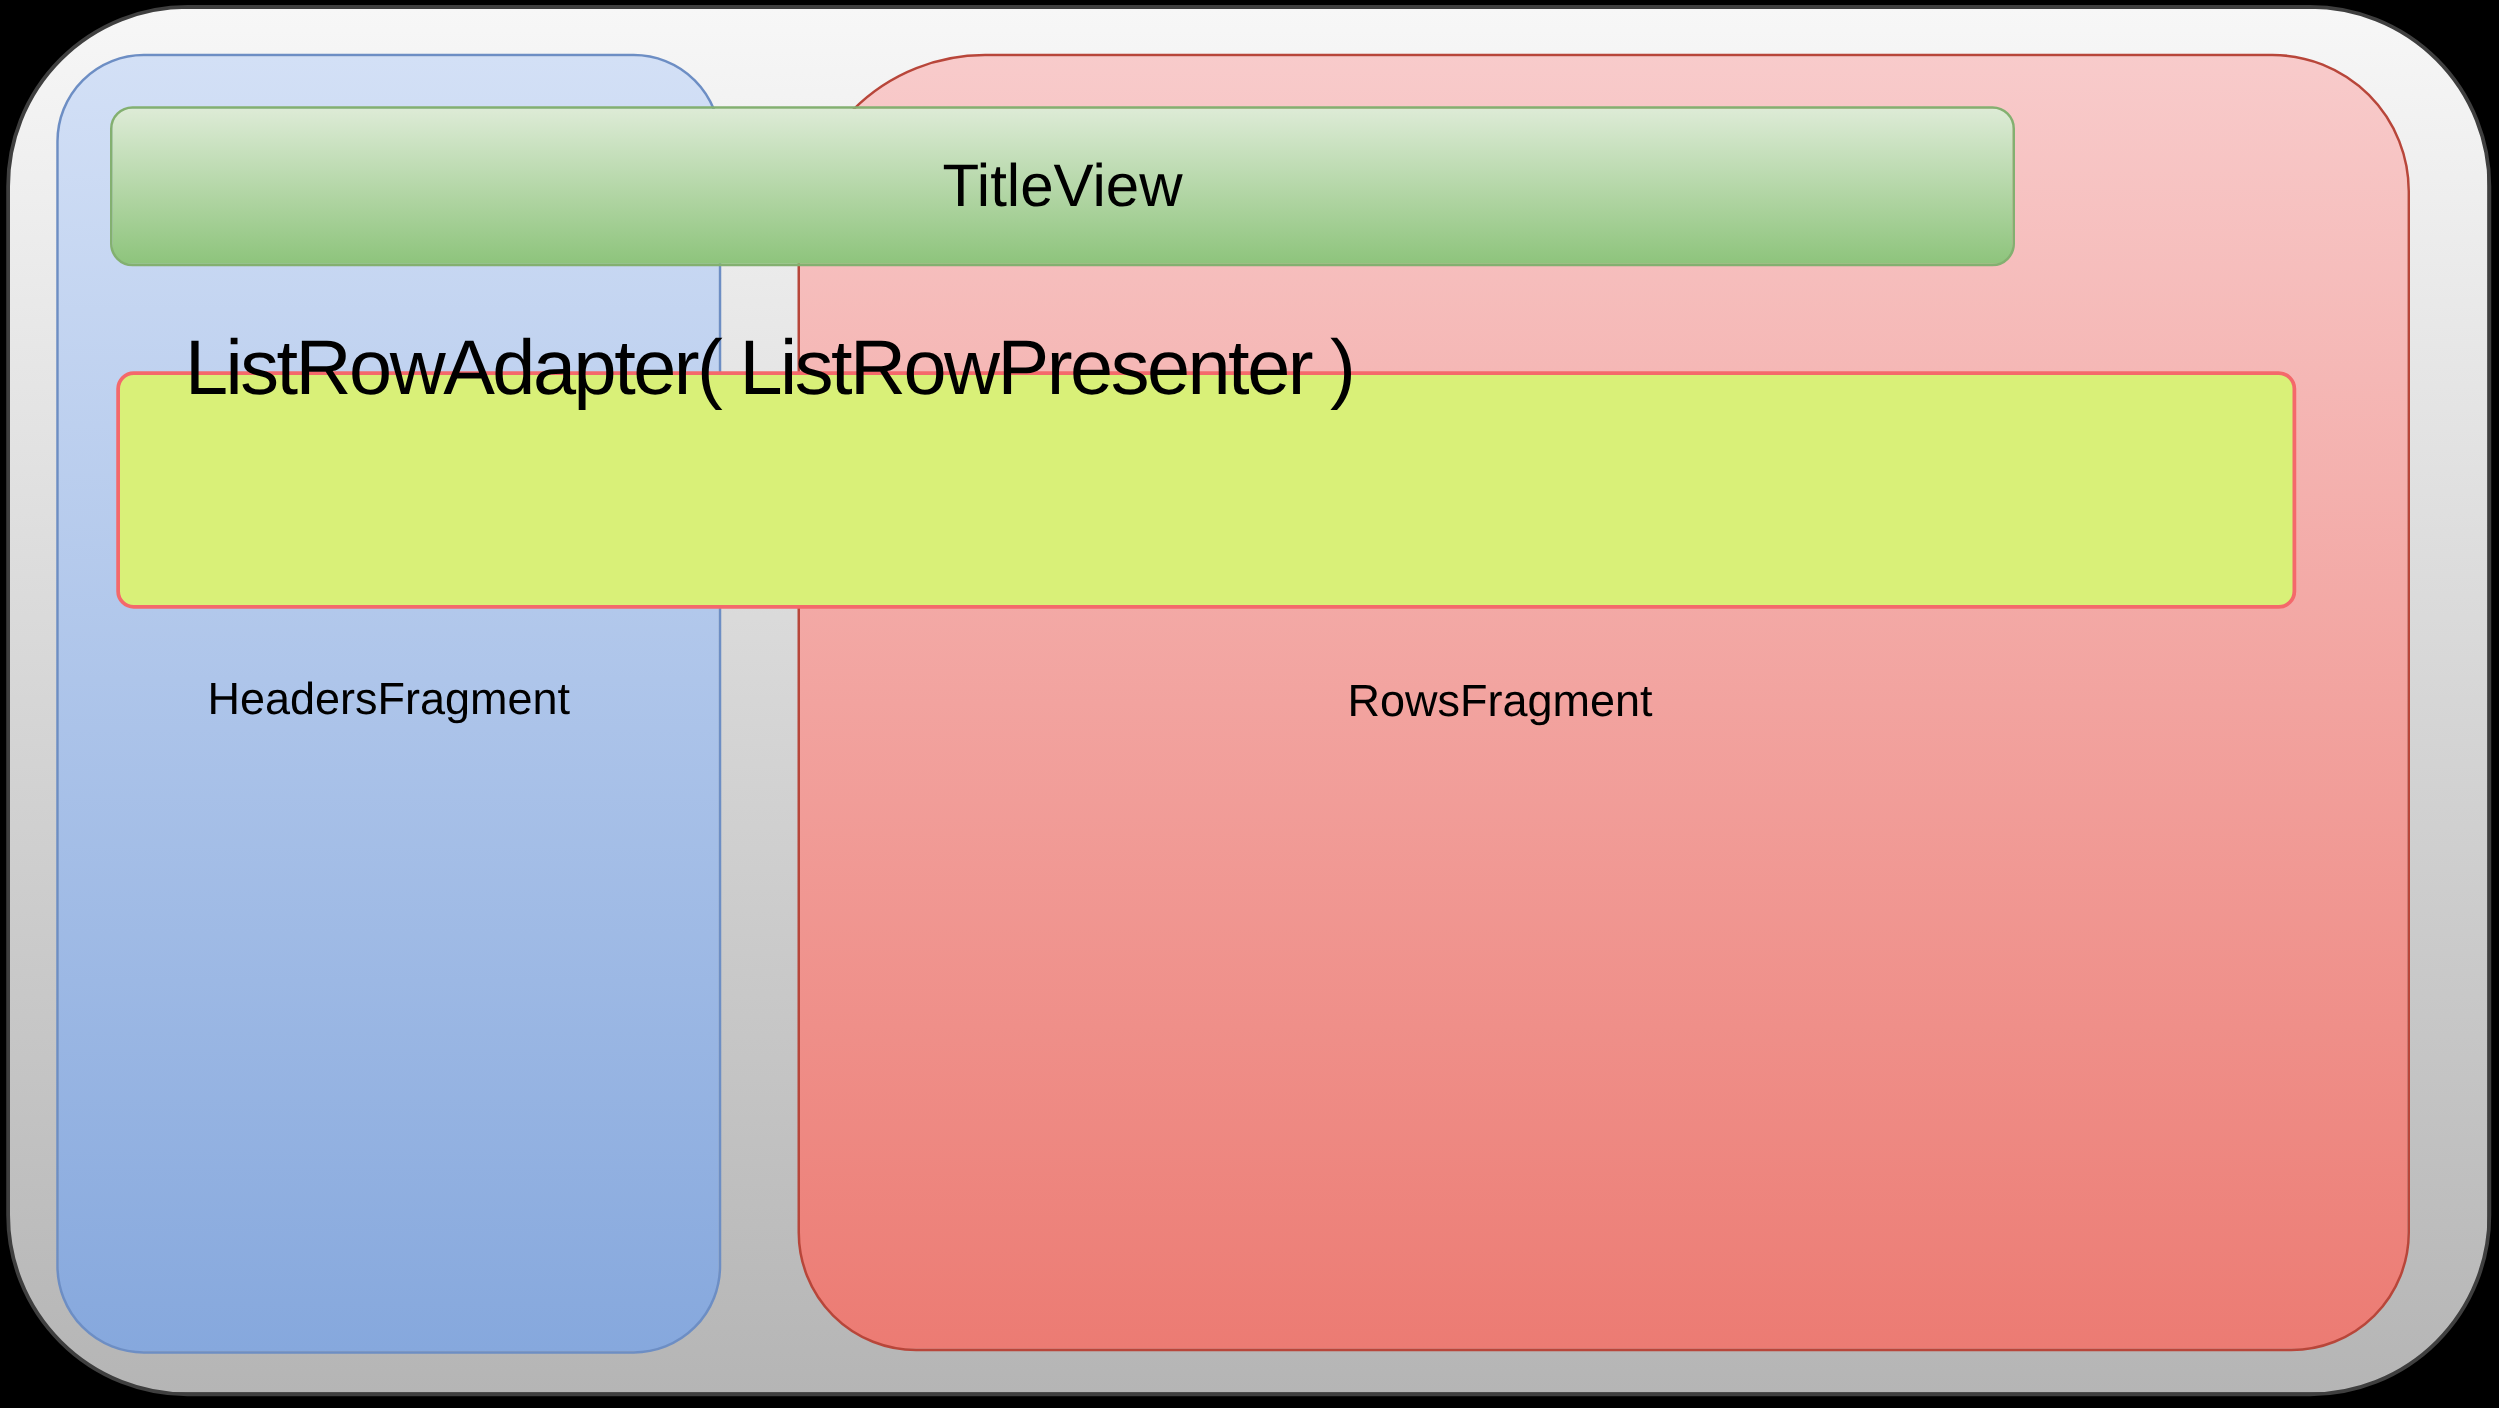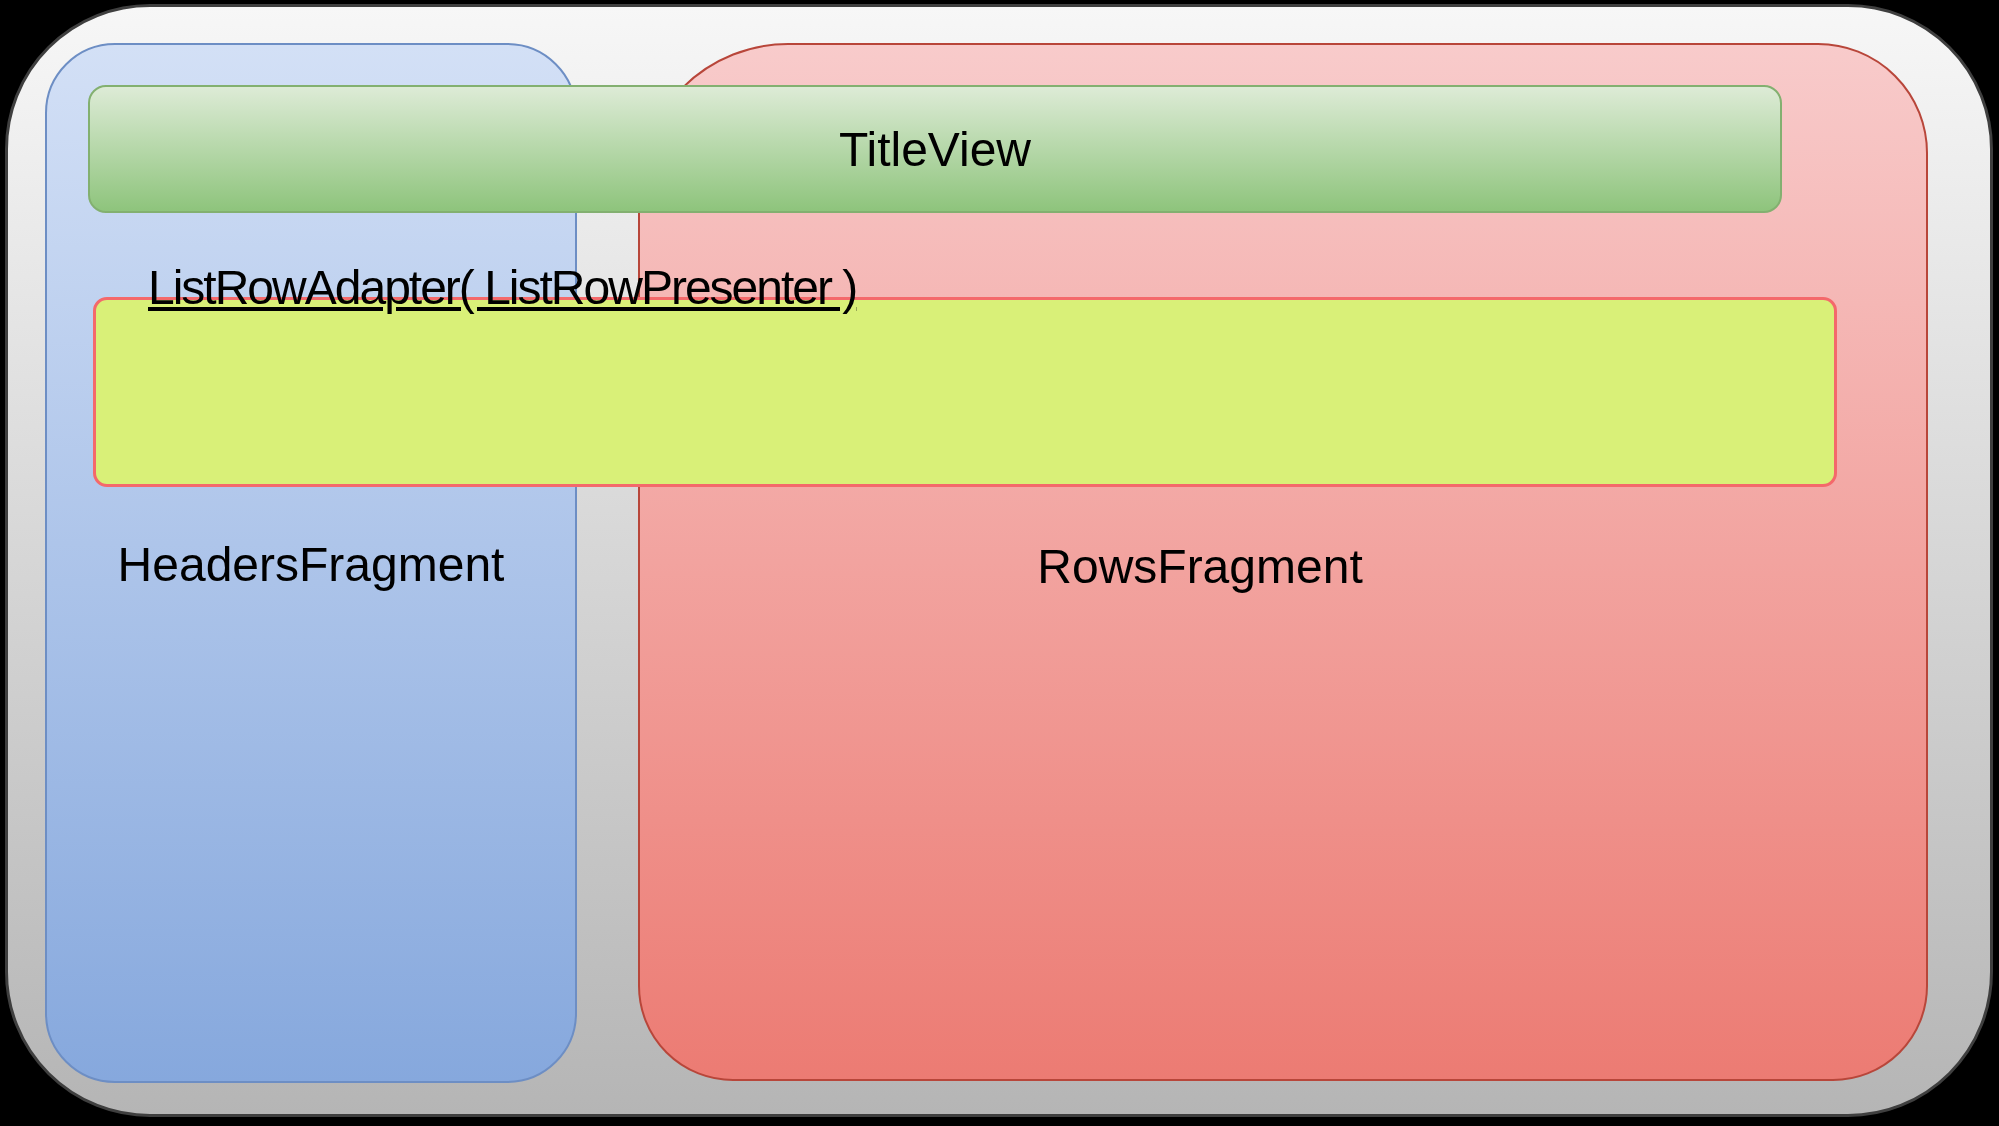--- a/index.html
+++ b/index.html
@@ -30,50 +30,49 @@
   }
 
   .rows-panel {
     left:638px; top:43px; width:1290px; height:1038px;
     border-radius:150px 110px 95px 95px;
     border:2px solid var(--red-border,#b8463a);
     background:linear-gradient(to bottom, var(--red-top,#f8cbcb) 0%, var(--red-bottom,#ec7b73) 100%);
   }
 
   .titleview-bar {
-    left:88px; top:85px; width:1694px; height:128px;
+    left:88px; top:85px; width:1524px; height:128px;
     border-radius:18px;
     border:2px solid var(--green-border,#83b070);
     background:linear-gradient(to bottom, var(--green-top,#ddebd6) 0%, var(--green-bottom,#8ec47c) 100%);
     display:flex; align-items:center; justify-content:center;
     font-size:48px;
   }
 
   .adapter-row {
     left:93px; top:297px; width:1744px; height:190px;
     border-radius:14px;
     border:3px solid var(--yellow-border,#f4696b);
     background:var(--yellow-fill,#d9f078);
   }
 
   .big-text {
     position:absolute;
-    font-size:48px;
+    font-size:62px;
     letter-spacing:-2px;
     line-height:1;
     white-space:nowrap;
-    text-decoration:underline;
   }
   .line1 { left:148px; top:264px; }
   .header-label { left:188px; top:376px; }
   .line2 { left:788px; top:376px; }
 
   .panel-label {
     position:absolute;
-    font-size:48px;
+    font-size:36px;
     line-height:1;
     text-align:center;
     white-space:nowrap;
   }
   .headers-label { left:45px; top:541px; width:532px; }
   .rows-label { left:638px; top:543px; width:1124px; }
 </style>
 </head>
 <body>
 

